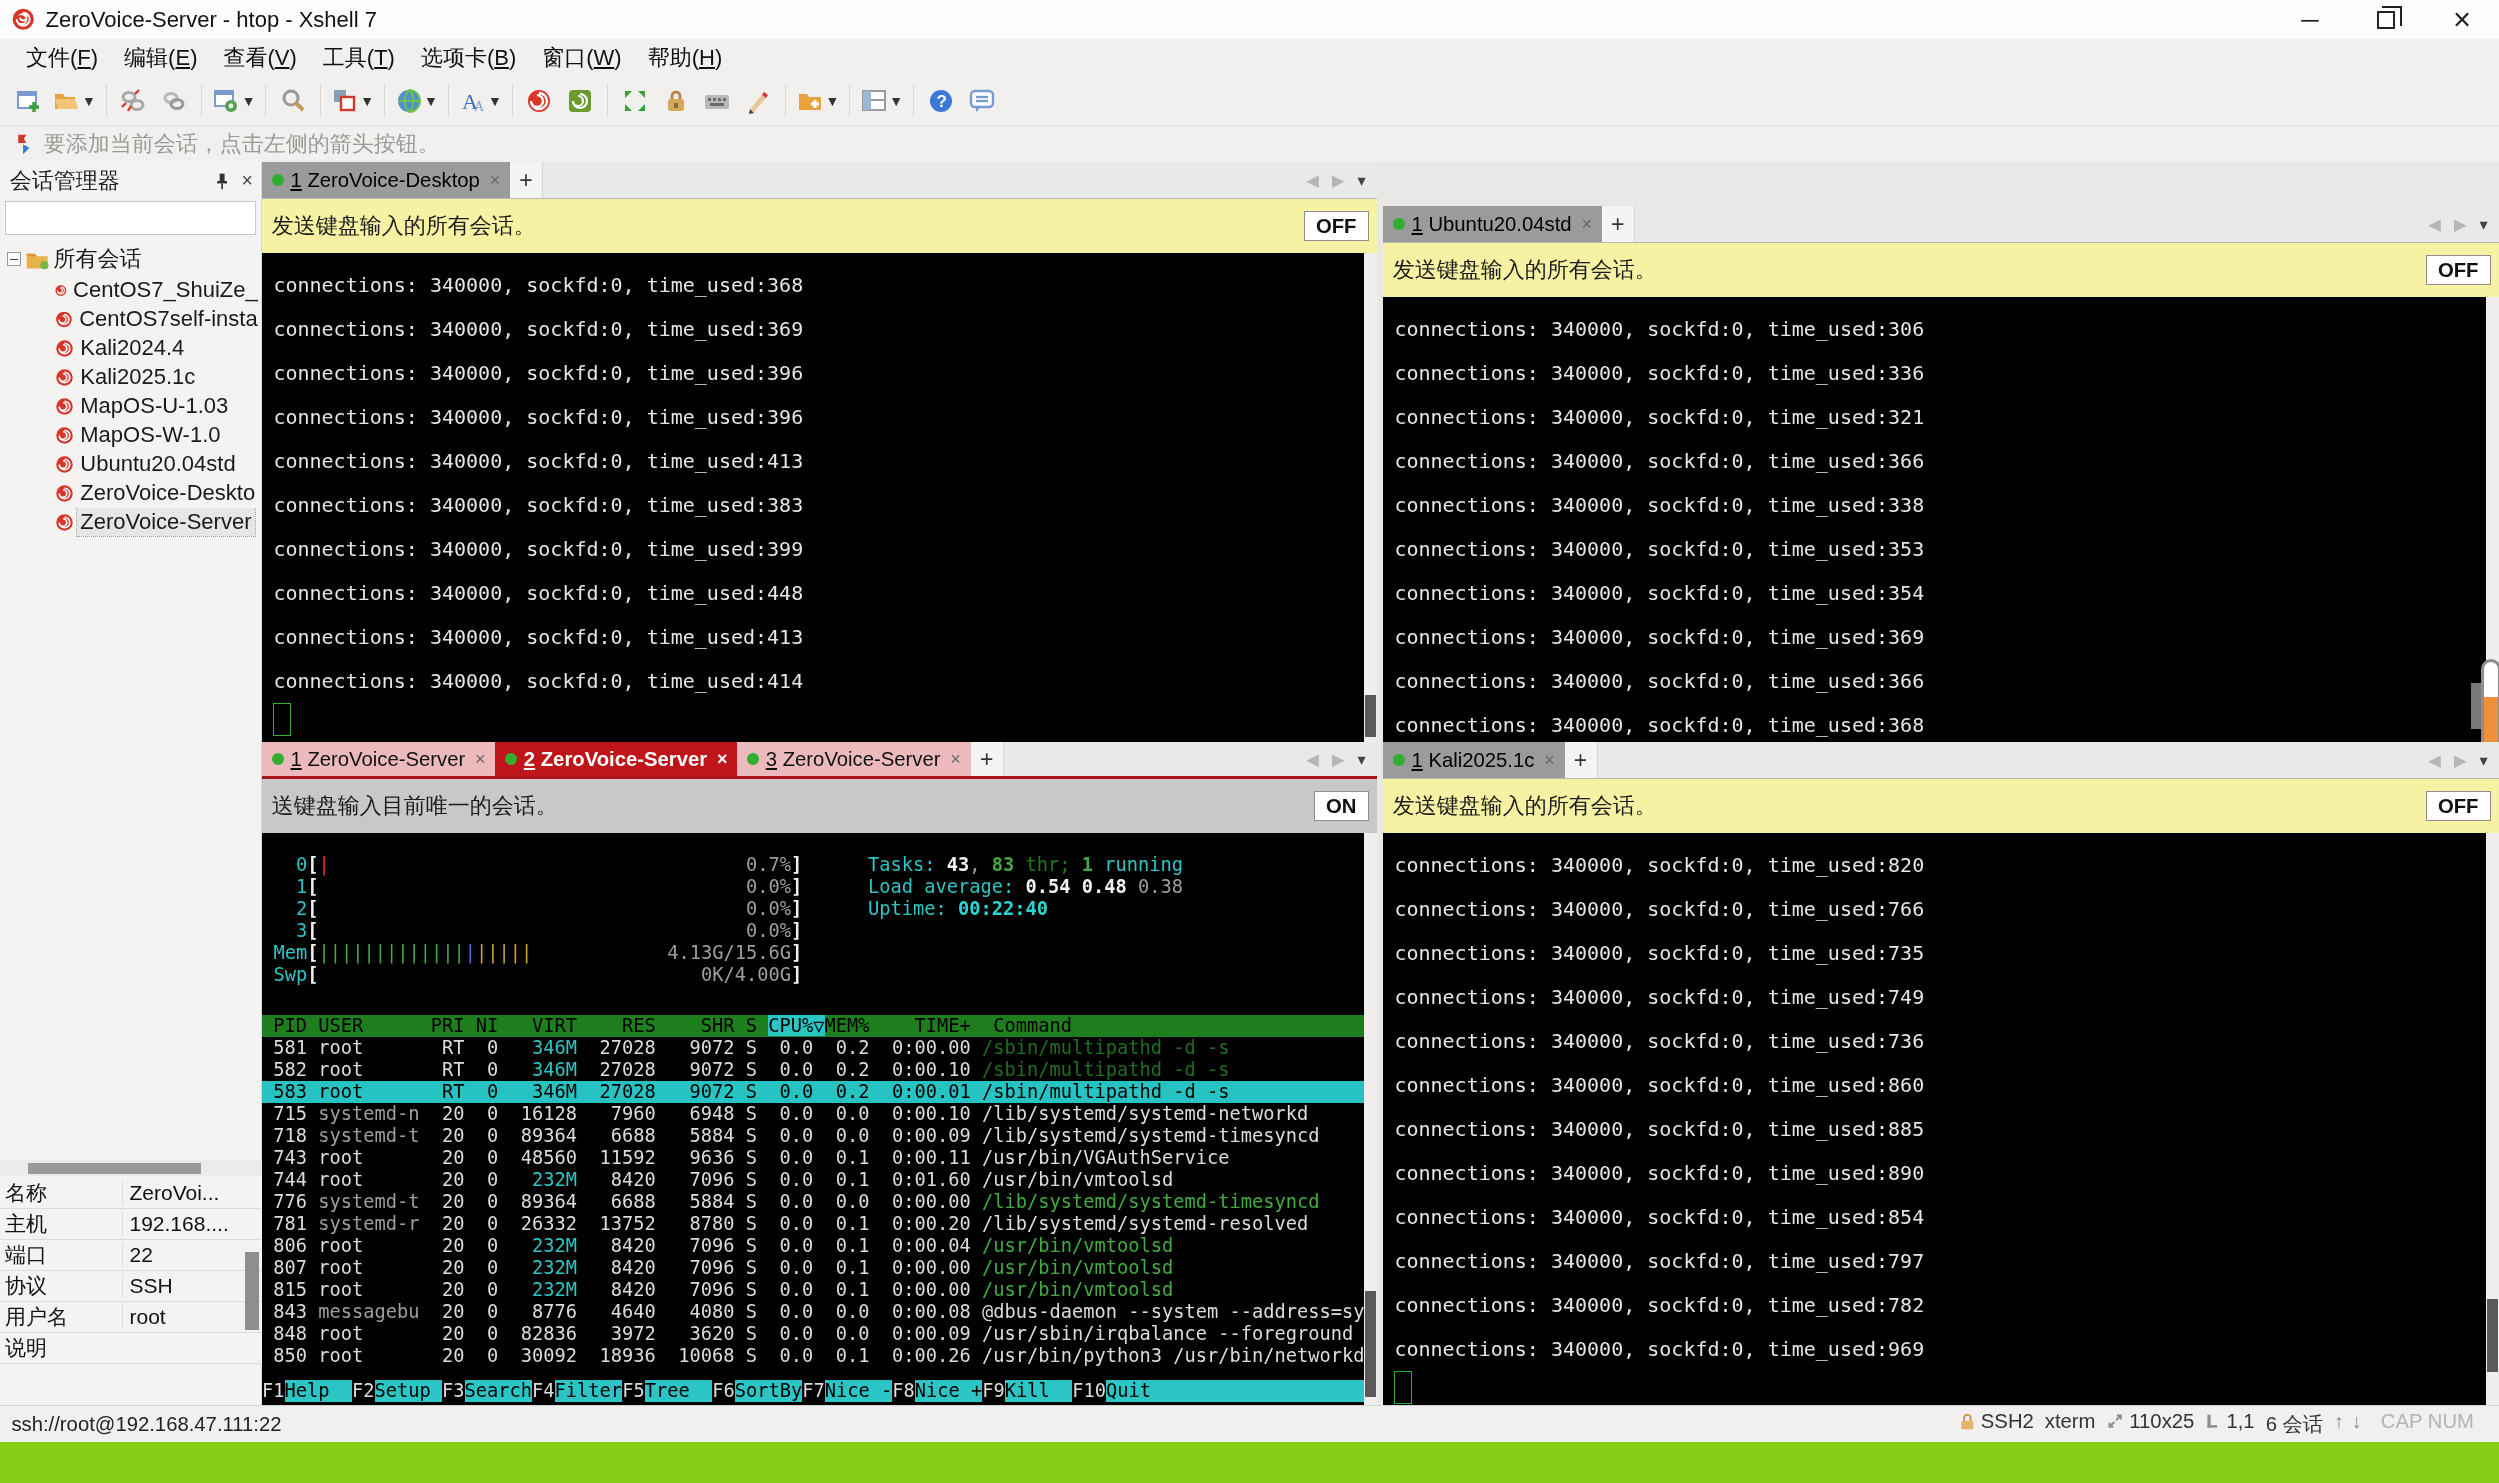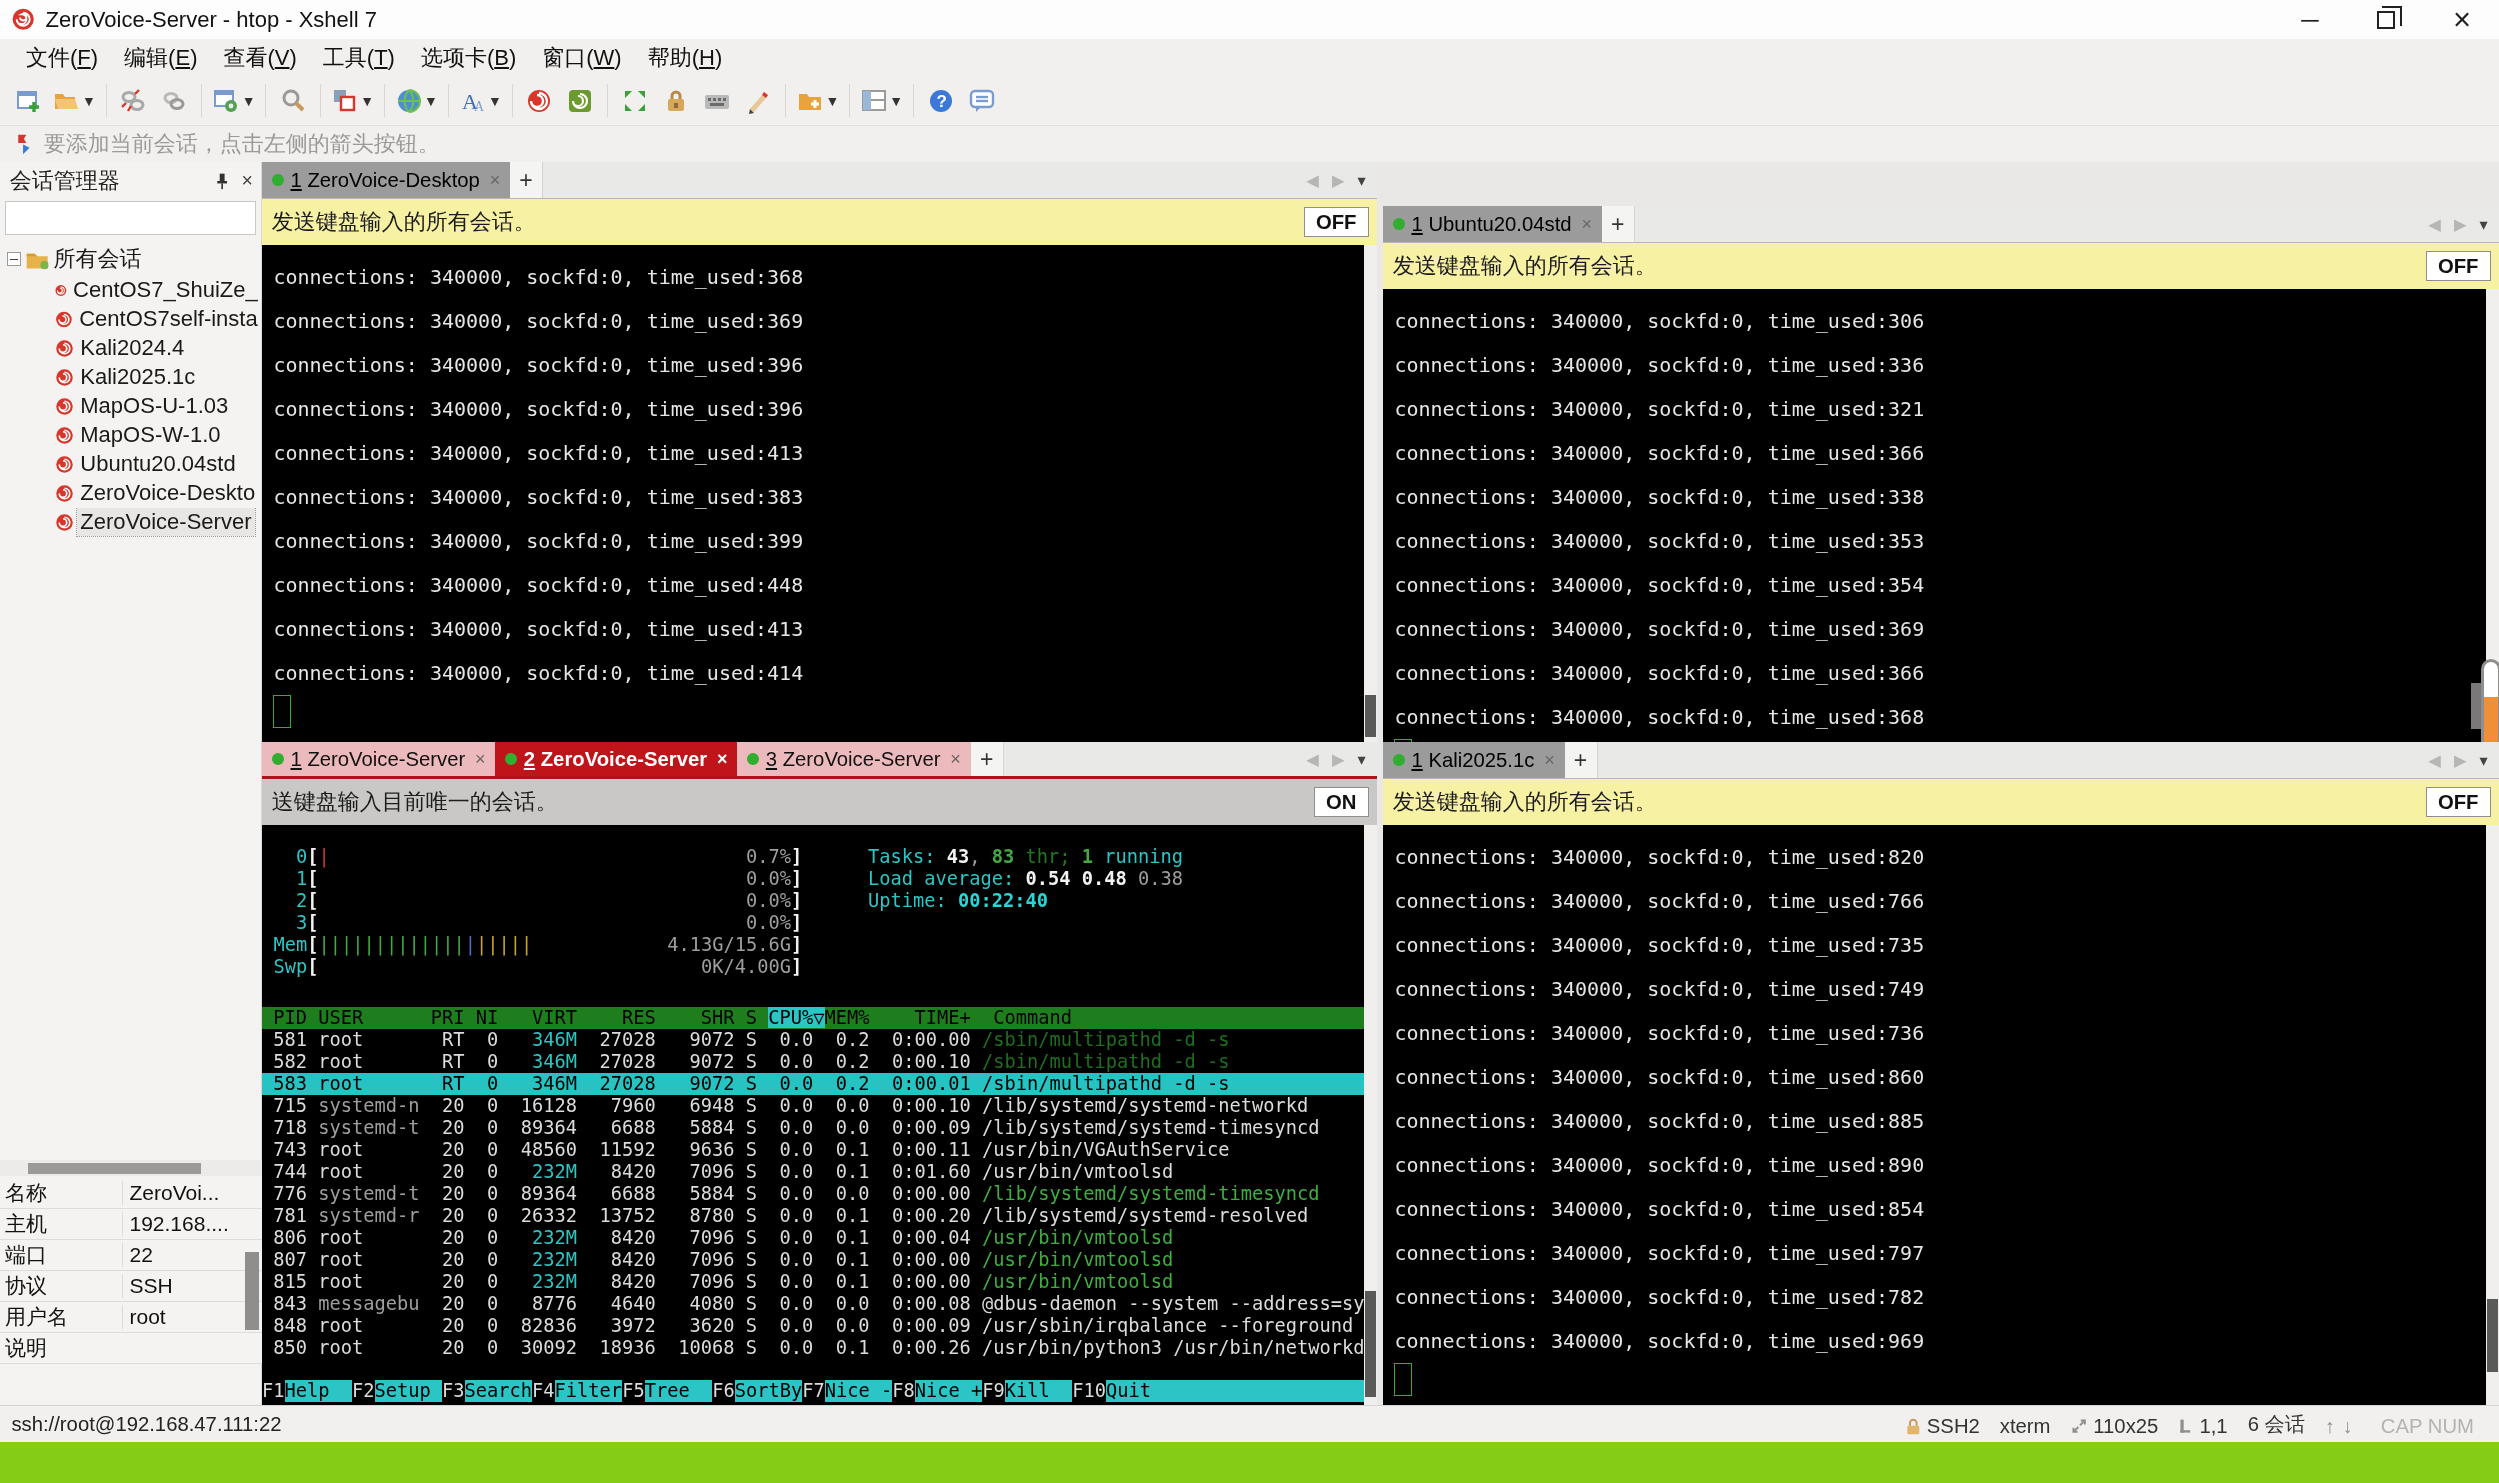--- a/index.html
+++ b/index.html
@@ -72,21 +72,21 @@
   .tab .tclose { font-size:18px; color:#666; margin-left:3.3px; }
   .tab.graysel { background:#9b9b9b; color:#000; }
   .tab.pink { background:#ecb9bc; }
   .tab.redsel { background:#bf1419; color:#fff; font-weight:bold; }
   .tab.redsel .tclose { color:#fff; }
   .tab u { text-decoration:underline; }
   .newtab { width:33px; display:flex; align-items:center; justify-content:center; font-size:23px; color:#333; background:#f4f4f3; border-right:0.8px solid #d5d4d2; }
   .tabnav { margin-left:auto; display:flex; align-items:center; gap:13px; padding-right:11.4px; color:#b7b6b4; font-size:16.3px; }
   .tabnav .ddn { color:#444; }
 
-  .banner { height:46px; display:flex; align-items:center; padding:0 8.1px 0 9.8px; font-size:22px; color:#1c1c1c; flex:0 0 auto; }
+  .banner { height:54px; display:flex; align-items:center; padding:0 8.1px 0 9.8px; font-size:22px; color:#1c1c1c; flex:0 0 auto; }
   .banner.yellow { background:#f7f1a4; }
   .banner.gray { background:#c9c8c7; }
   .banner .toggle { margin-left:auto; background:#fff; border:0.8px solid #8f8e8c; font-size:20.3px; font-weight:bold; padding:2.4px 11.4px; color:#111; font-family:inherit; }
 
   .term { position:relative; flex:1; background:#000; overflow:hidden; }
   .tlines { padding:9.8px 0 0 11.4px; font-family:"DejaVu Sans Mono","Liberation Mono",monospace; font-size:20px; line-height:44px; color:#e6e6e6; white-space:pre; }
   .cursor { width:18px; height:33px; border:1.6px solid #2fae2f; margin-left:11.4px; }
   .vscroll { position:absolute; right:0; top:0; width:13px; height:100%; background:#f0efed; }
   .vscroll .vthumb { position:absolute; left:0.8px; width:11.4px; background:#5a5a58; }
   .pill { position:absolute; right:-1.6px; width:19.5px; height:98px; border:3.3px solid #8f8e8c; border-radius:11.4px; background:#fff; overflow:hidden; }
@@ -111,21 +111,21 @@
   .hrow.sel { background:#27c3c3; color:#000; }
   .hrow.sel span { color:#000 !important; font-weight:normal; }
   .ucell { color:#9e9e9e; } .mcell { color:#2cc5c5; }
   .cmd-green { color:#3fae3f; } .cmd-dgreen { color:#1d6f1d; } .cmd-white { color:#dcdcdc; }
   .fbar { position:absolute; left:0; bottom:3.3px; width:100%; display:flex; }
   .fkey { color:#dcdcdc; } .flabel { background:#2bc5c5; color:#000; }
   .flast { flex:1; background:#2bc5c5; }
 
   
   .statusbar { height:37px; background:#f1f0ee; border-top:0.8px solid #d5d4d2; display:flex; align-items:center; padding:0 11.4px; font-size:20.3px; color:#222; flex:0 0 auto; }
-  .sb-right { margin-left:auto; display:flex; align-items:flex-end; gap:20px; margin-right:14.6px; color:#333; }
+  .sb-right { margin-left:auto; display:flex; align-items:flex-start; gap:11px; margin-right:14.6px; color:#333; }
   .sb-item { display:flex; align-items:center; gap:6.5px; }
   .sb-dim { color:#b4b3b1; }
   .sb-arrows { color:#8f8e8c; font-size:19.5px; letter-spacing:8.1px; }
 </style>
 </head>
 <body>
 
 <div class="window">
 
   <div class="titlebar">

